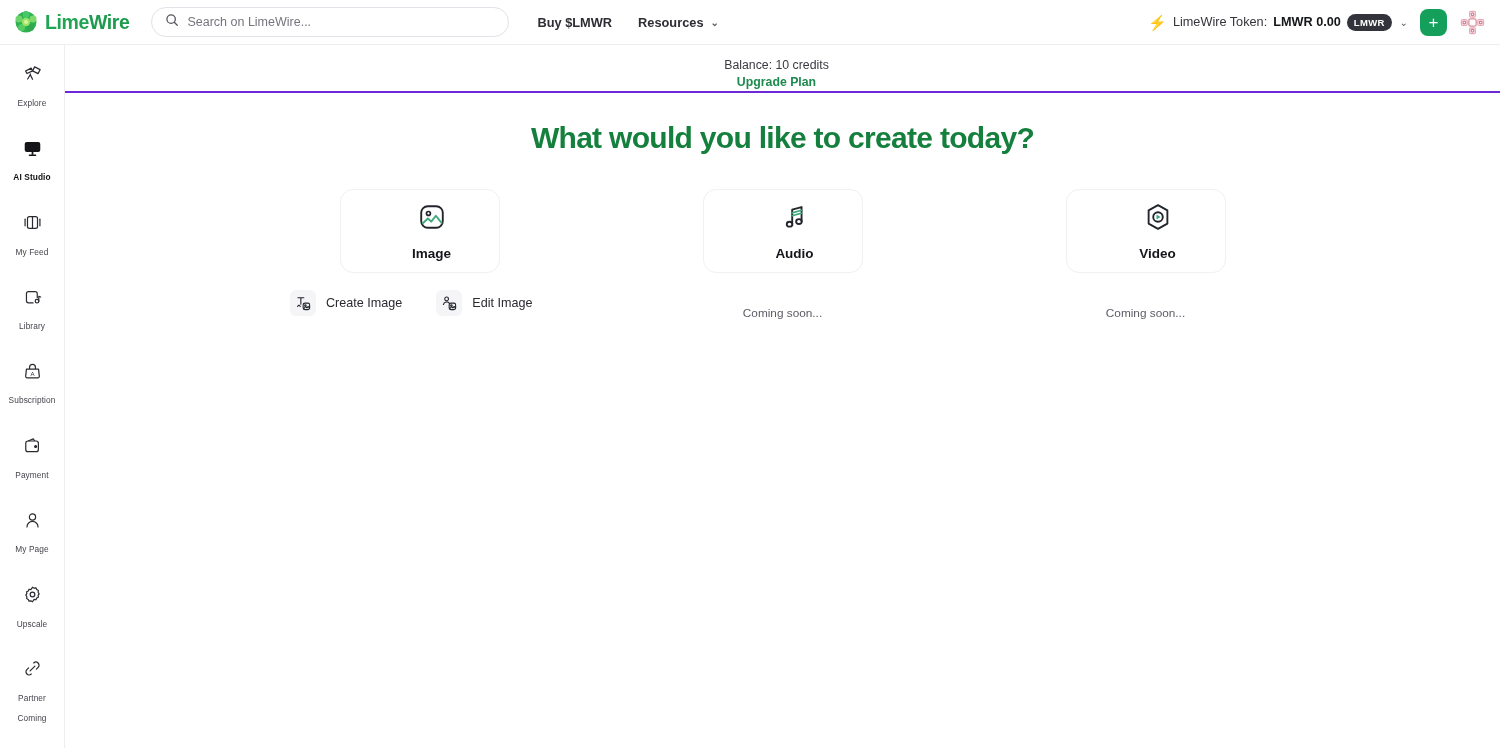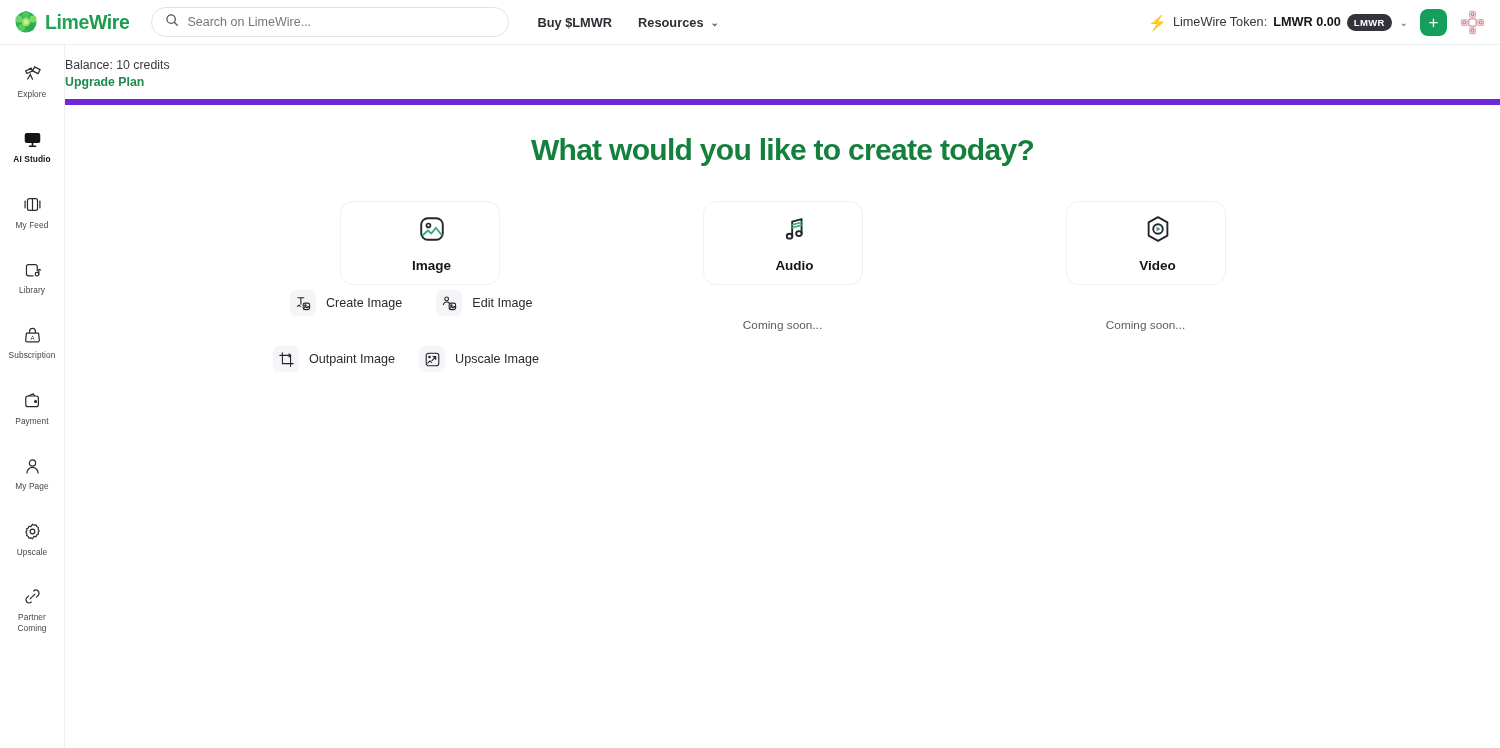--- a/index.html
+++ b/index.html
@@ -74,37 +74,37 @@
   .sidebar {
     position:absolute; top:45px; left:0;
     width:65px; height:703px;
     background:#fff; border-right:1px solid #ededf2;
     padding-top:12px;
     display:flex; flex-direction:column; align-items:center;
     z-index:10;
   }
   .side-item {
     width:65px; padding:7px 0 4px;
-    display:flex; flex-direction:column; align-items:center; gap:5px;
+    display:flex; flex-direction:column; align-items:center; gap:14px;
     cursor:pointer; margin-bottom:19px;
   }
   .side-item .ico { height:20px; display:flex; align-items:center; }
   .side-label {
     font-size:8.3px; color:#44444c; text-align:center;
     line-height:1.25; letter-spacing:0.1px;
   }
   .side-item.active .side-label { color:#111; font-weight:bold; }
 
   
   .content { position:absolute; top:45px; left:65px; width:1435px; height:703px; background:#fff; }
 
   .balance-bar {
-    padding:10px 12px 8px 0;
-    text-align:left;
-    border-bottom:6px solid #6d28d9;
+    padding:10px 12px 0 0;
+    text-align:center;
+    border-bottom:2px solid #6d28d9;
   }
   .balance-text { font-size:12.3px; color:#3a3a42; line-height:1.35; }
   .upgrade-link {
     font-size:12.3px; color:#1d8a4e; font-weight:bold;
     line-height:1.45; cursor:pointer; display:block;
   }
 
   .page-title {
     text-align:center; margin-top:28px;
     font-size:30px; font-weight:bold; color:#15803d;
@@ -393,39 +393,15 @@
             <path d="M2.8 11.2a3.9 3.9 0 0 1 7.1-1.3"></path>
             <rect x="9.6" y="9.6" width="7.6" height="7.6" rx="2.1"></rect>
             <circle cx="12.2" cy="12.3" r="0.9"></circle>
             <path d="M10 16.2l2.5-2.5 1.6 1.5 1.4-1.7 1.7 2"></path>
           </svg>
         </span>
         <span class="action-label">Edit Image</span>
       </div>
     </div>
 
-    <div class="row2">
-      <div class="action-btn">
-        <span class="action-icon">
-          <svg width="17" height="17" viewBox="0 0 20 20" fill="none" stroke="#22252b" stroke-width="1.3" stroke-linecap="round" stroke-linejoin="round">
-            <path d="M5.2 2.2v12.6h12.6"></path>
-            <path d="M2.2 5.2h12.6v12.6"></path>
-            <path d="M12.8 3.4l2.2 1.8-2.2 1.8"></path>
-          </svg>
-        </span>
-        <span class="action-label">Outpaint Image</span>
-      </div>
-
-      <div class="action-btn">
-        <span class="action-icon">
-          <svg width="17" height="17" viewBox="0 0 20 20" fill="none" stroke="#22252b" stroke-width="1.3" stroke-linecap="round" stroke-linejoin="round">
-            <rect x="2.6" y="2.6" width="14.8" height="14.8" rx="3"></rect>
-            <path d="M9.4 11.2l4.2-4.2M10.6 6.6h3.2v3.2"></path>
-            <circle cx="6.5" cy="7" r="0.9" fill="#22252b"></circle>
-            <path d="M4.4 14.2l2.6-2.5 1.8 1.6"></path>
-          </svg>
-        </span>
-        <span class="action-label">Upscale Image</span>
-      </div>
-    </div>
   </div>
 
 </div>
 
 </body></html>

